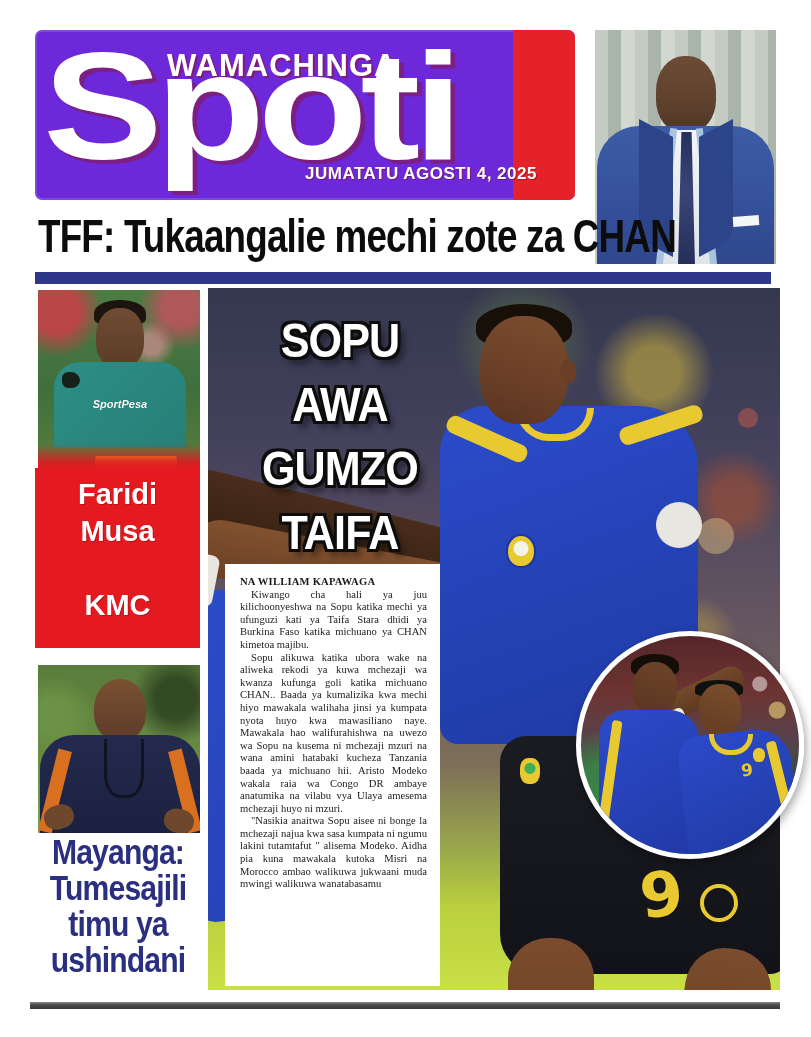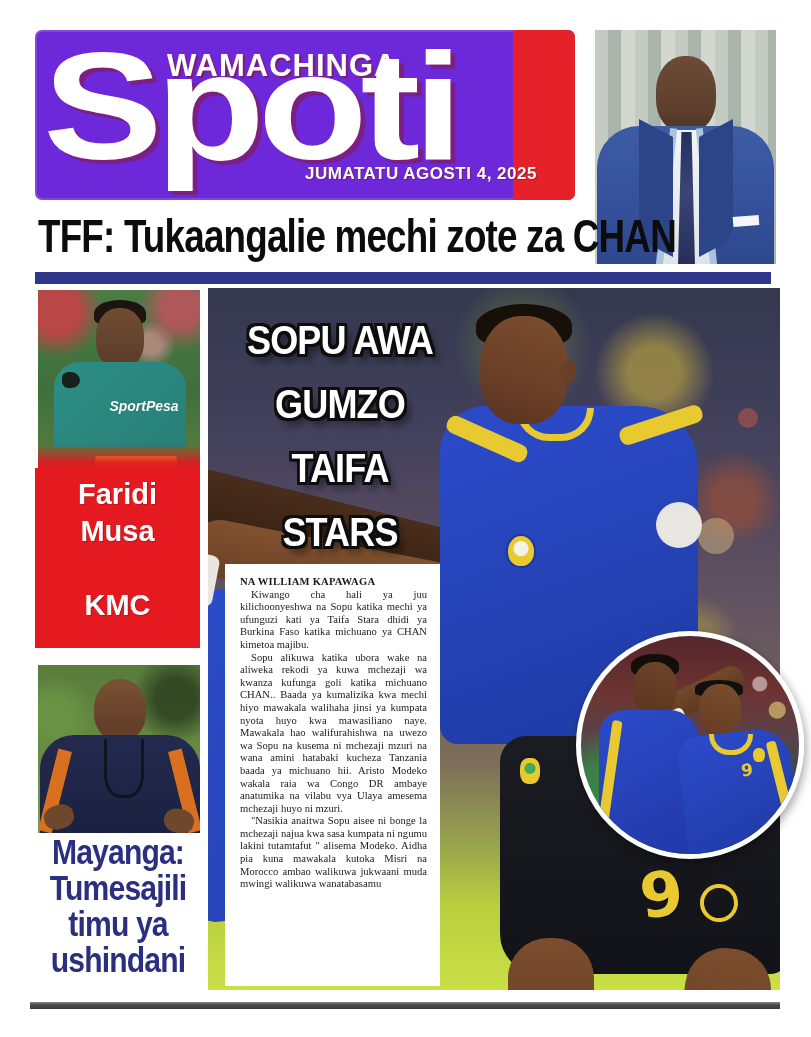--- a/index.html
+++ b/index.html
@@ -116,23 +116,22 @@
     background:linear-gradient(135deg,#2c8f85 0%,#277f78 100%);
     border-radius:26px 26px 0 0;
   }
   .lp-panel{
     position:absolute;left:34px;top:94px;width:96px;height:64px;
     background:linear-gradient(180deg,#e6b92e,#dcae24);
     clip-path:polygon(8% 0,92% 0,100% 100%,0 100%);
   }
   .lp-sponsor{
     position:absolute;left:0;top:36px;width:100%;text-align:center;
-    color:#fff;font-size:14px;font-weight:bold;font-style:italic;
+    color:#fff;font-size:11px;font-weight:bold;font-style:italic;
     text-shadow:0 0 1px rgba(0,0,0,.4);
-    padding-left:24px;
   }
   .lp-blob{
     position:absolute;left:8px;top:10px;width:18px;height:16px;background:#16211c;
     border-radius:40% 60% 55% 45%;
   }
   .lp-cloth{
     position:absolute;left:0;bottom:0;width:100%;height:26px;
     background:linear-gradient(180deg,rgba(220,30,36,.0),rgba(222,24,30,.9) 70%,#e41a20);
   }
   .red-box{
@@ -272,21 +271,21 @@
     border-radius:40%;
   }
   .pm-leg{
     position:absolute;width:86px;height:180px;background:linear-gradient(180deg,#7b4c2d,#643b22);
     border-radius:40px 40px 24px 24px;
   }
 
   
   .sopu{
     left:214px;top:308px;width:252px;text-align:center;
-    color:#fff;font-weight:bold;font-size:41px;line-height:64px;letter-spacing:-1px;
+    color:#fff;font-weight:bold;font-size:49px;line-height:64px;letter-spacing:-1px;
     text-shadow:
       -3px -3px 0 #0d0d0d,3px -3px 0 #0d0d0d,-3px 3px 0 #0d0d0d,3px 3px 0 #0d0d0d,
       0 -3px 0 #0d0d0d,0 3px 0 #0d0d0d,-3px 0 0 #0d0d0d,3px 0 0 #0d0d0d,
       6px 7px 8px rgba(0,0,0,.55);
   }
   .sopu .cond{display:block;transform:scaleX(0.88);transform-origin:center;}
 
   
   .article{
     left:225px;top:564px;width:215px;height:422px;background:#ffffff;

